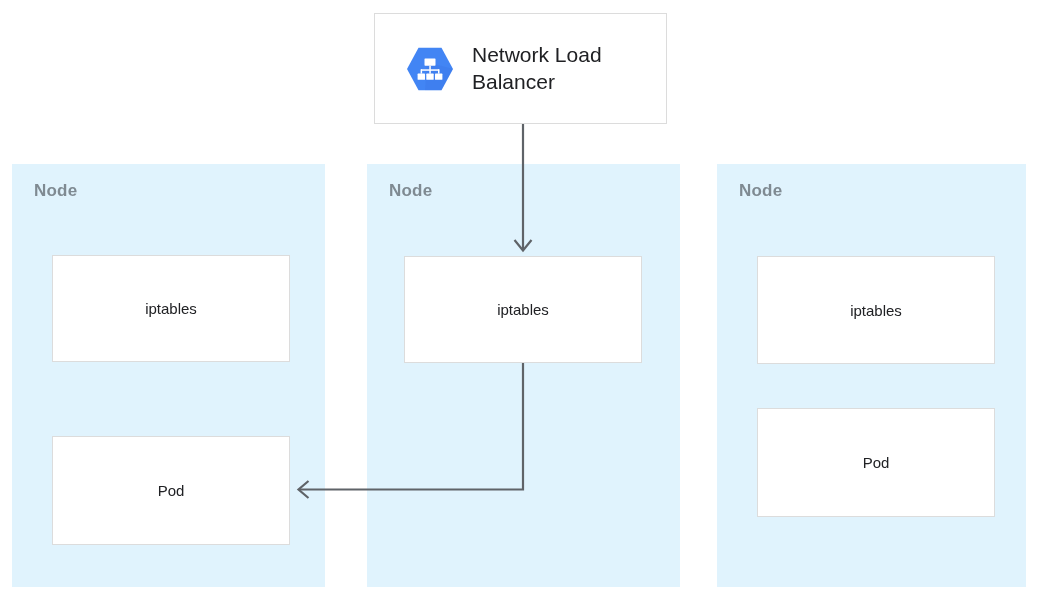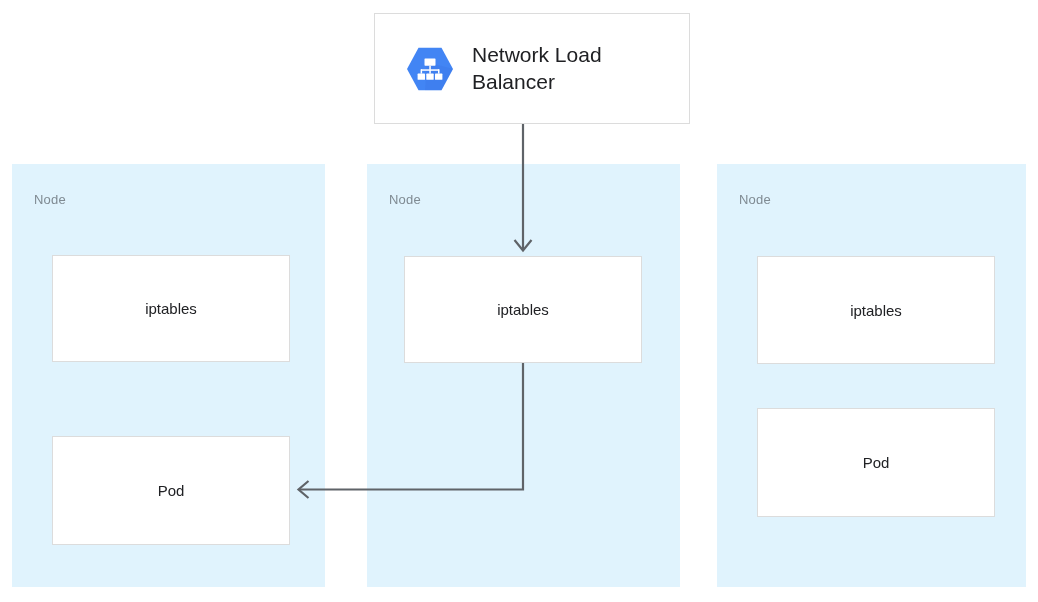--- a/index.html
+++ b/index.html
@@ -20,26 +20,27 @@
   }
 
   
   .node-panel {
     position: absolute;
     background: #e0f3fd;
   }
   .node-label {
     position: absolute;
     left: 22px;
-    top: 29px;
-    font-size: 13px;
+    top: 18px;
+    font-size: 17px;
     color: #7f8a92;
     letter-spacing: 0.2px;
     line-height: 1;
     white-space: nowrap;
+    font-weight: bold;
   }
 
   
   .box {
     position: absolute;
     background: #ffffff;
     border: 1px solid #dcdcdc;
     box-sizing: border-box;
     display: flex;
     align-items: center;
@@ -50,21 +51,21 @@
     color: #202124;
     line-height: 1;
     white-space: nowrap;
   }
 
   
   #nlb-card {
     position: absolute;
     left: 374px;
     top: 13px;
-    width: 316px;
+    width: 293px;
     height: 111px;
     background: #ffffff;
     border: 1px solid #dcdcdc;
     box-sizing: border-box;
     display: flex;
     align-items: center;
     padding-left: 31px;
   }
   #nlb-icon {
     flex: 0 0 auto;

